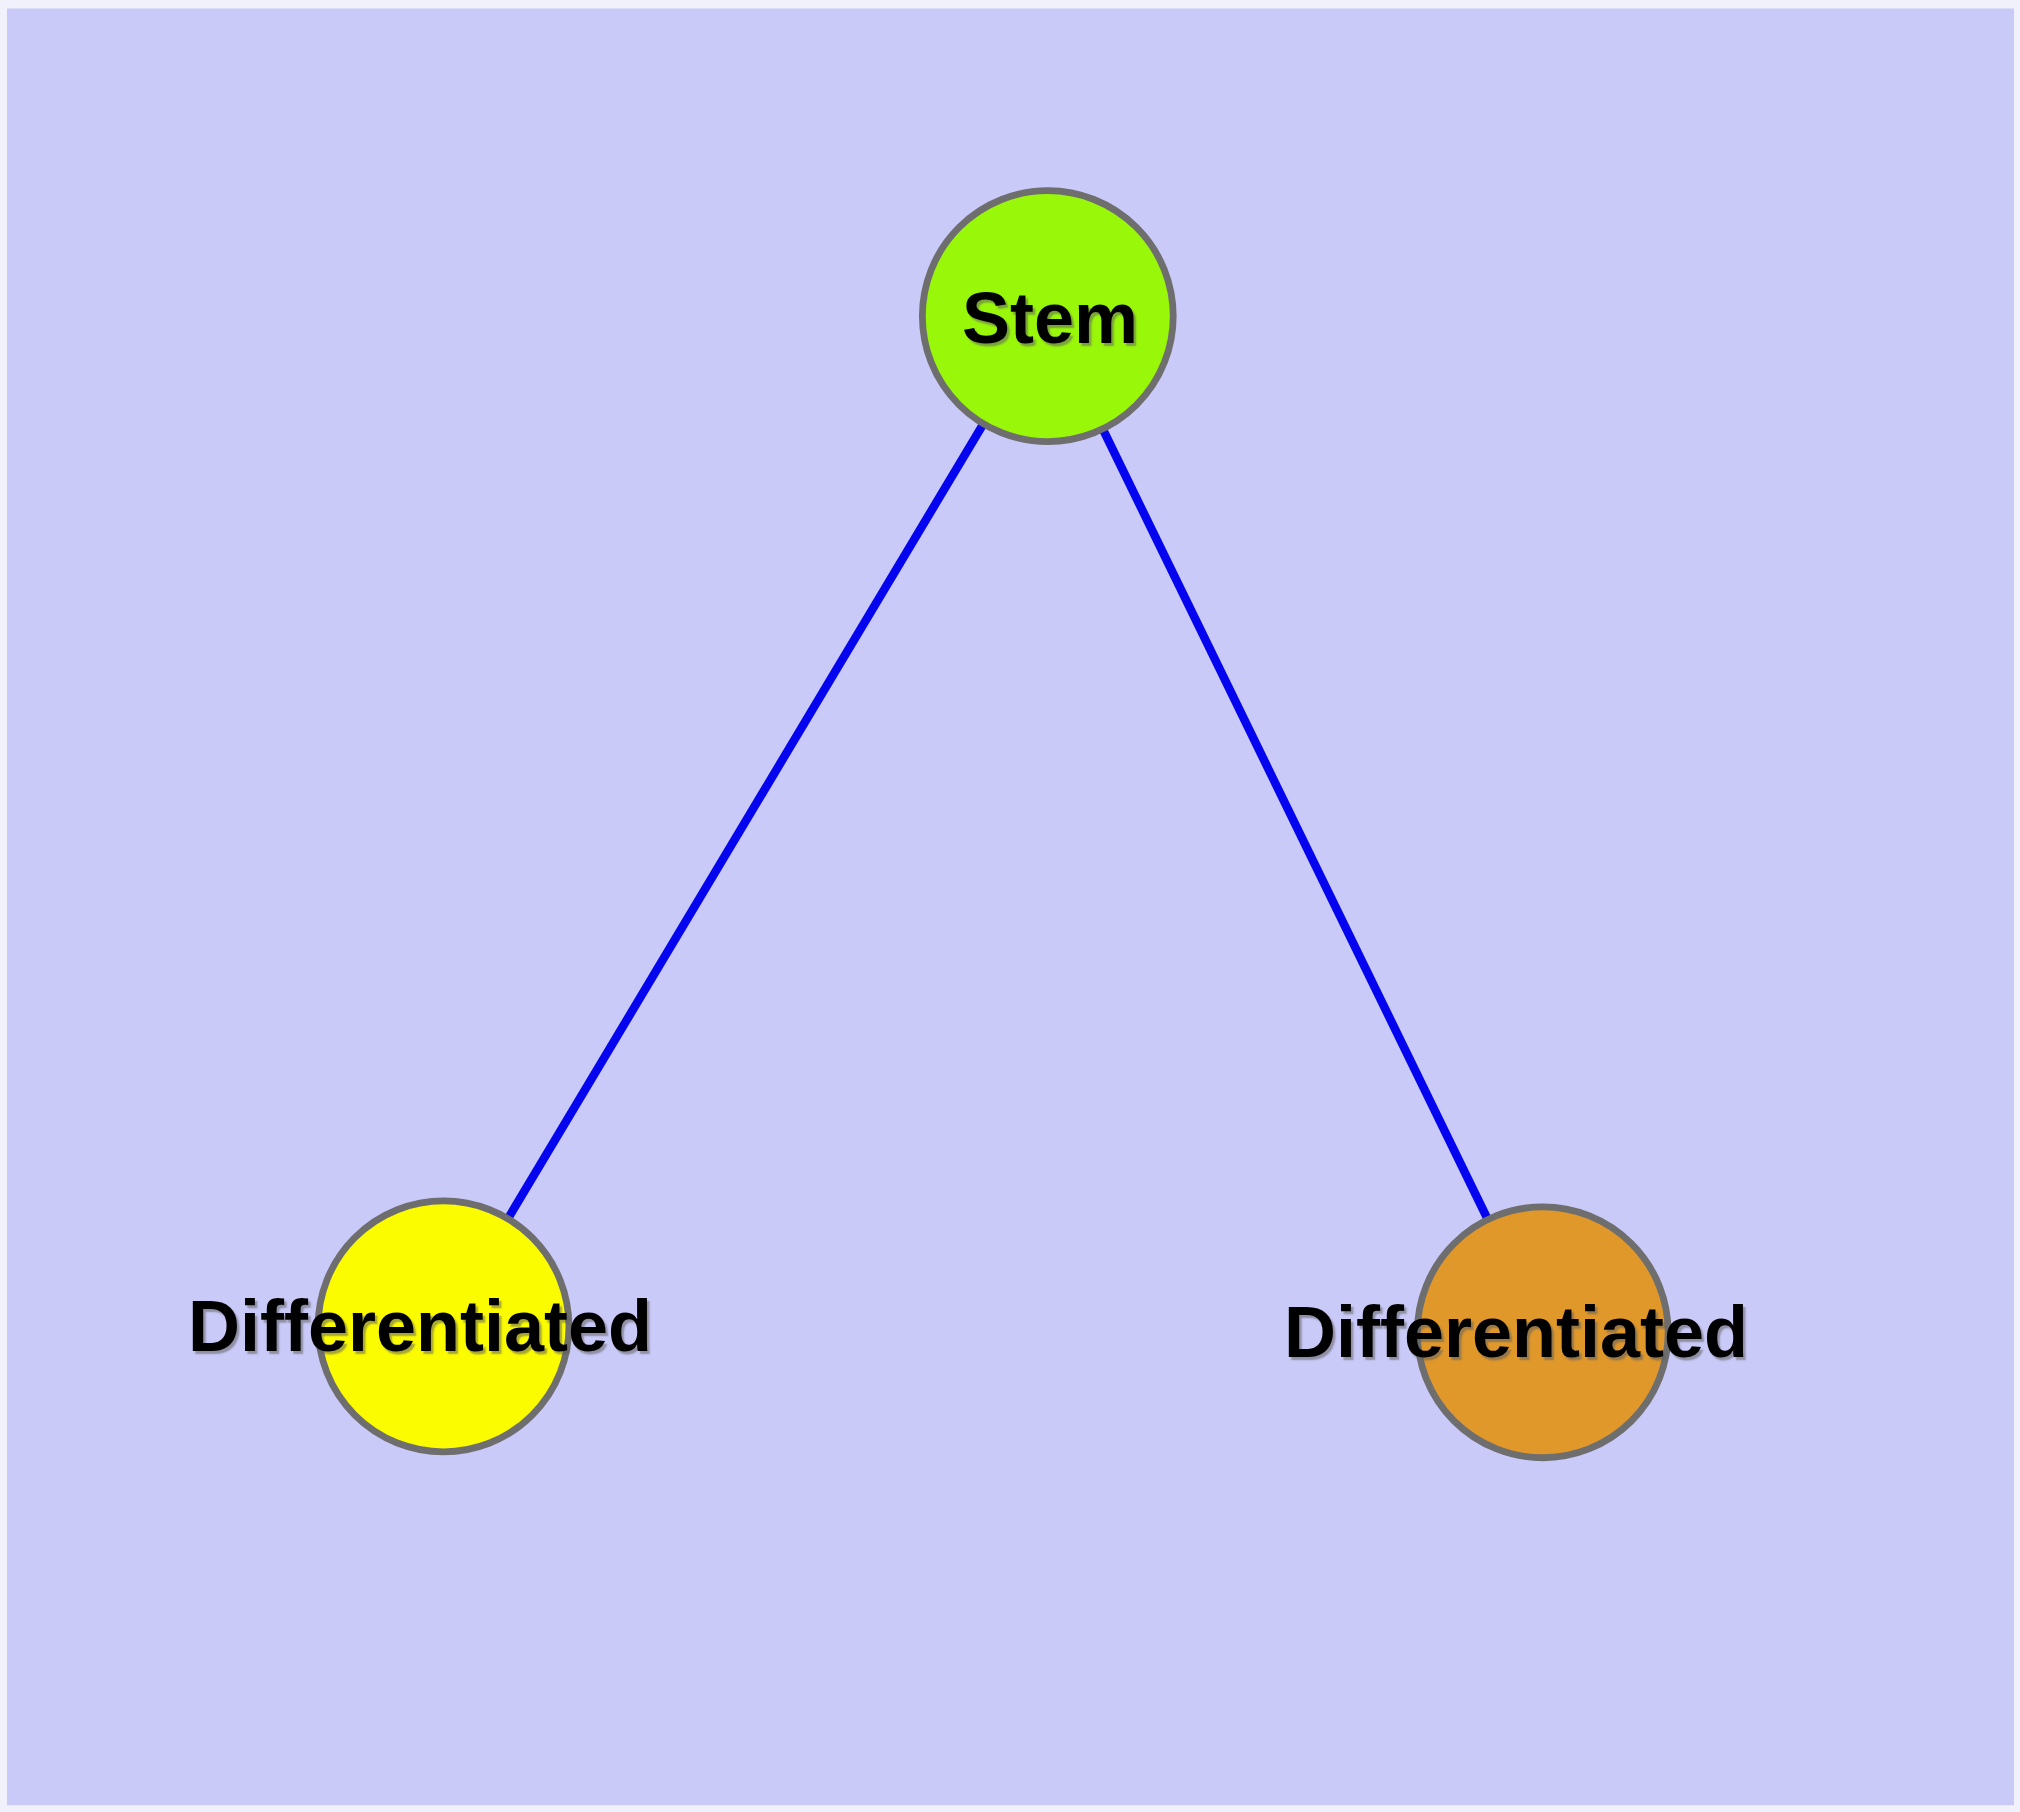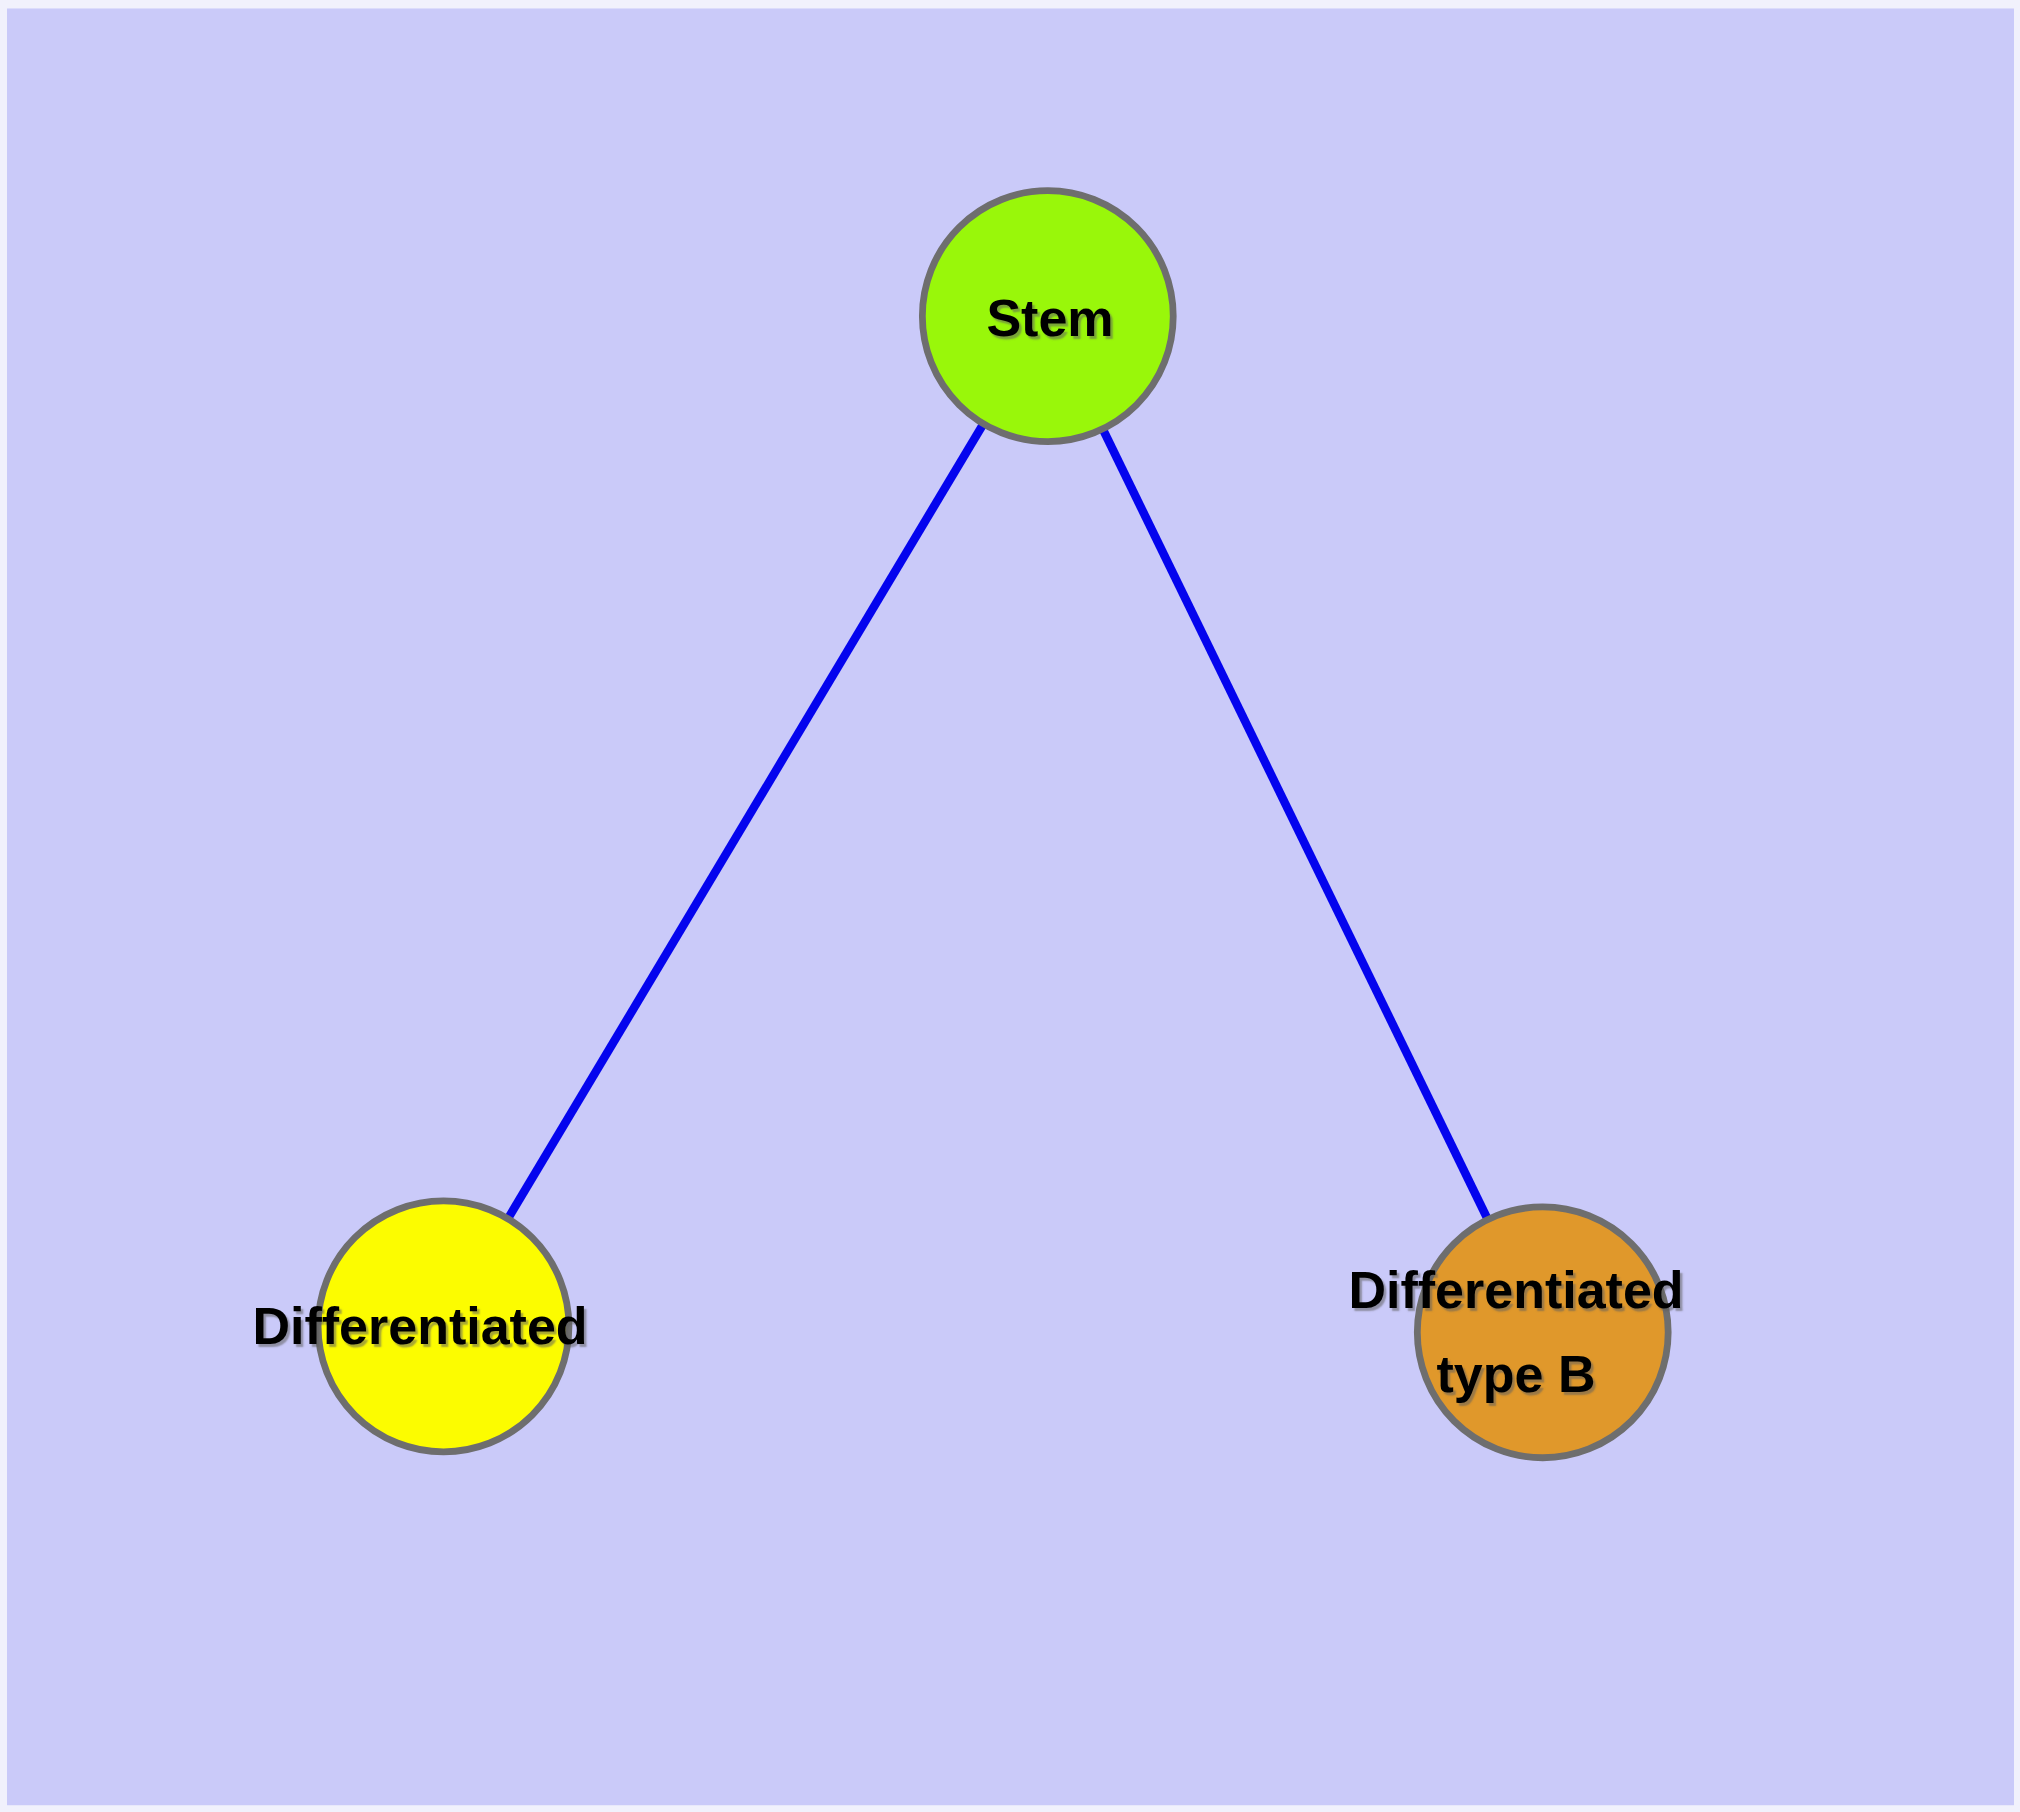--- a/index.html
+++ b/index.html
@@ -25,24 +25,23 @@
     position: absolute;
     left: 0;
     top: 0;
     width: 2021px;
     height: 1812px;
     display: block;
   }
   .node-label {
     position: absolute;
     transform: translate(-50%, -50%);
-    text-align: center;
     white-space: nowrap;
     font-weight: bold;
-    font-size: 52px;
+    font-size: 72px;
     line-height: 84px;
     color: #000000;
     text-shadow: 2.5px 2.5px 1.7px rgba(95, 95, 95, 0.55);
     letter-spacing: 0px;
   }
   .label-stem   { left: 1050px; top: 318px;  }
   .label-type-a { left: 420px;  top: 1326px; }
   .label-type-b { left: 1516px; top: 1332px; }
 </style>
 </head>
@@ -68,15 +67,14 @@
 <div class="node-label label-stem" style="color: rgb(0, 0, 0);">
   <div>Stem</div>
 </div>
 
 <div class="node-label label-type-a" style="color: rgb(0, 0, 0);">
   <div>Differentiated</div>
 </div>
 
 <div class="node-label label-type-b" style="color: rgb(0, 0, 0);">
   <div>Differentiated</div>
-  <div>type B</div>
 </div>
 
 
 </body></html>

